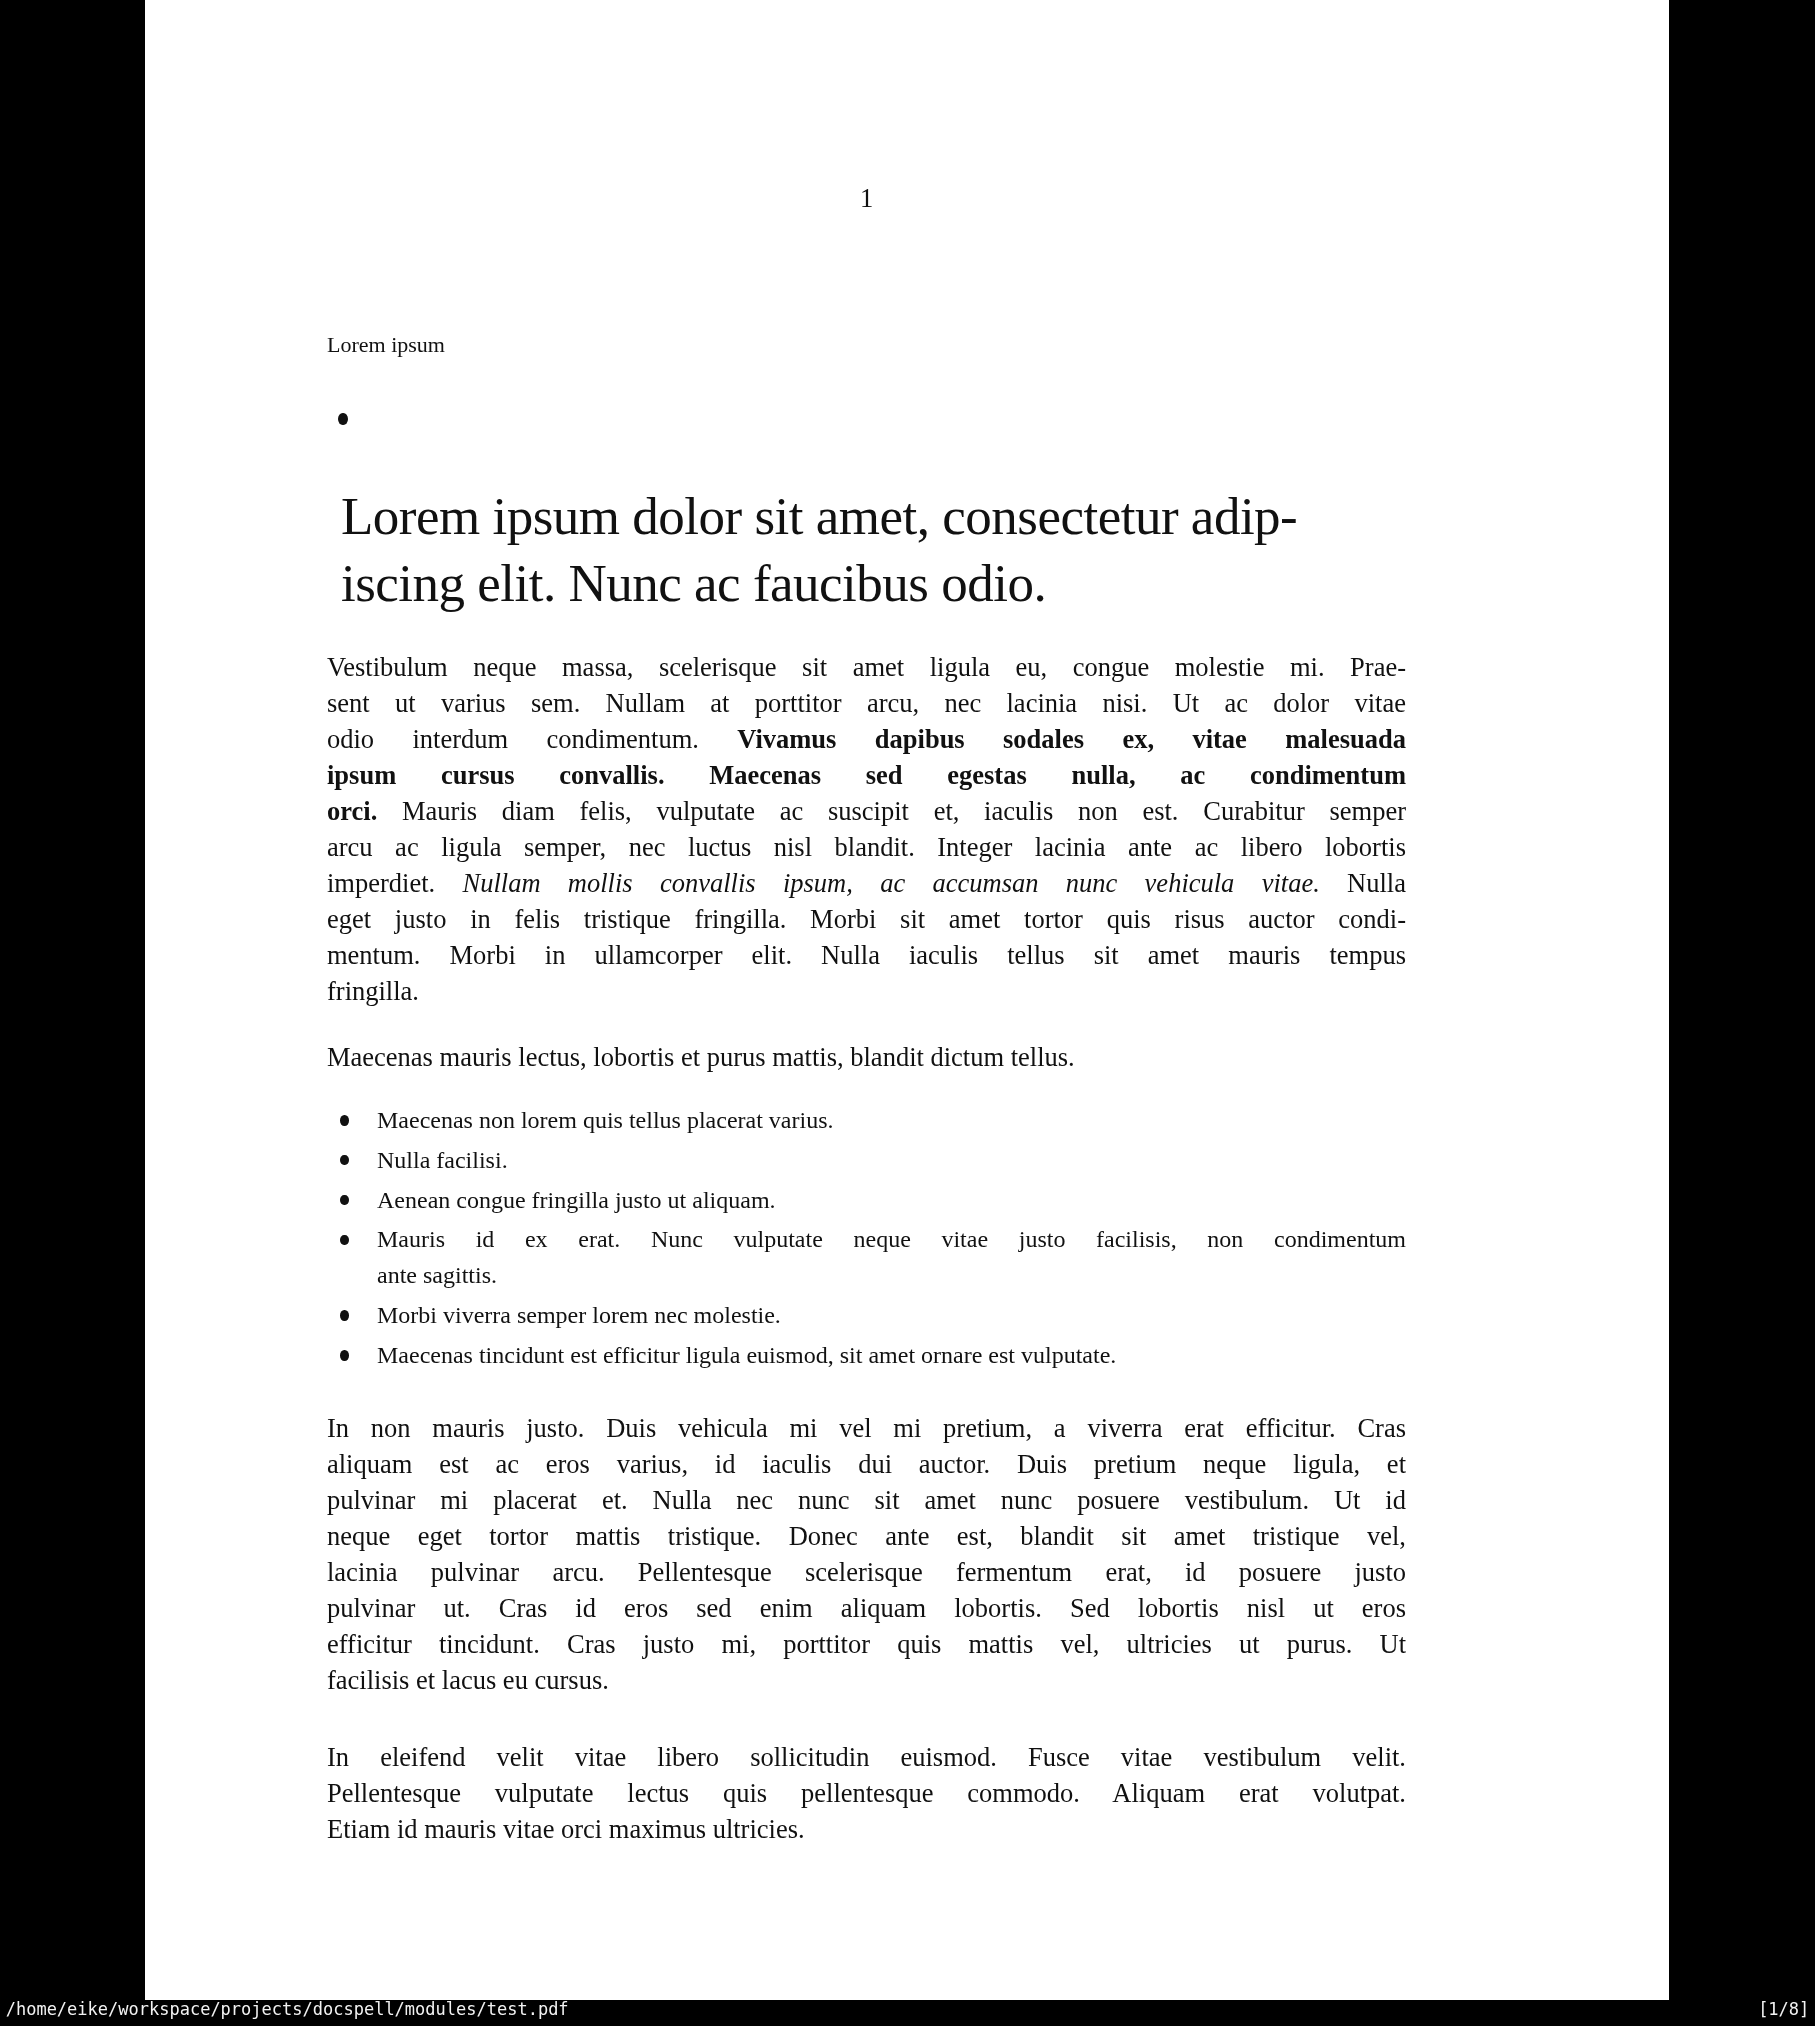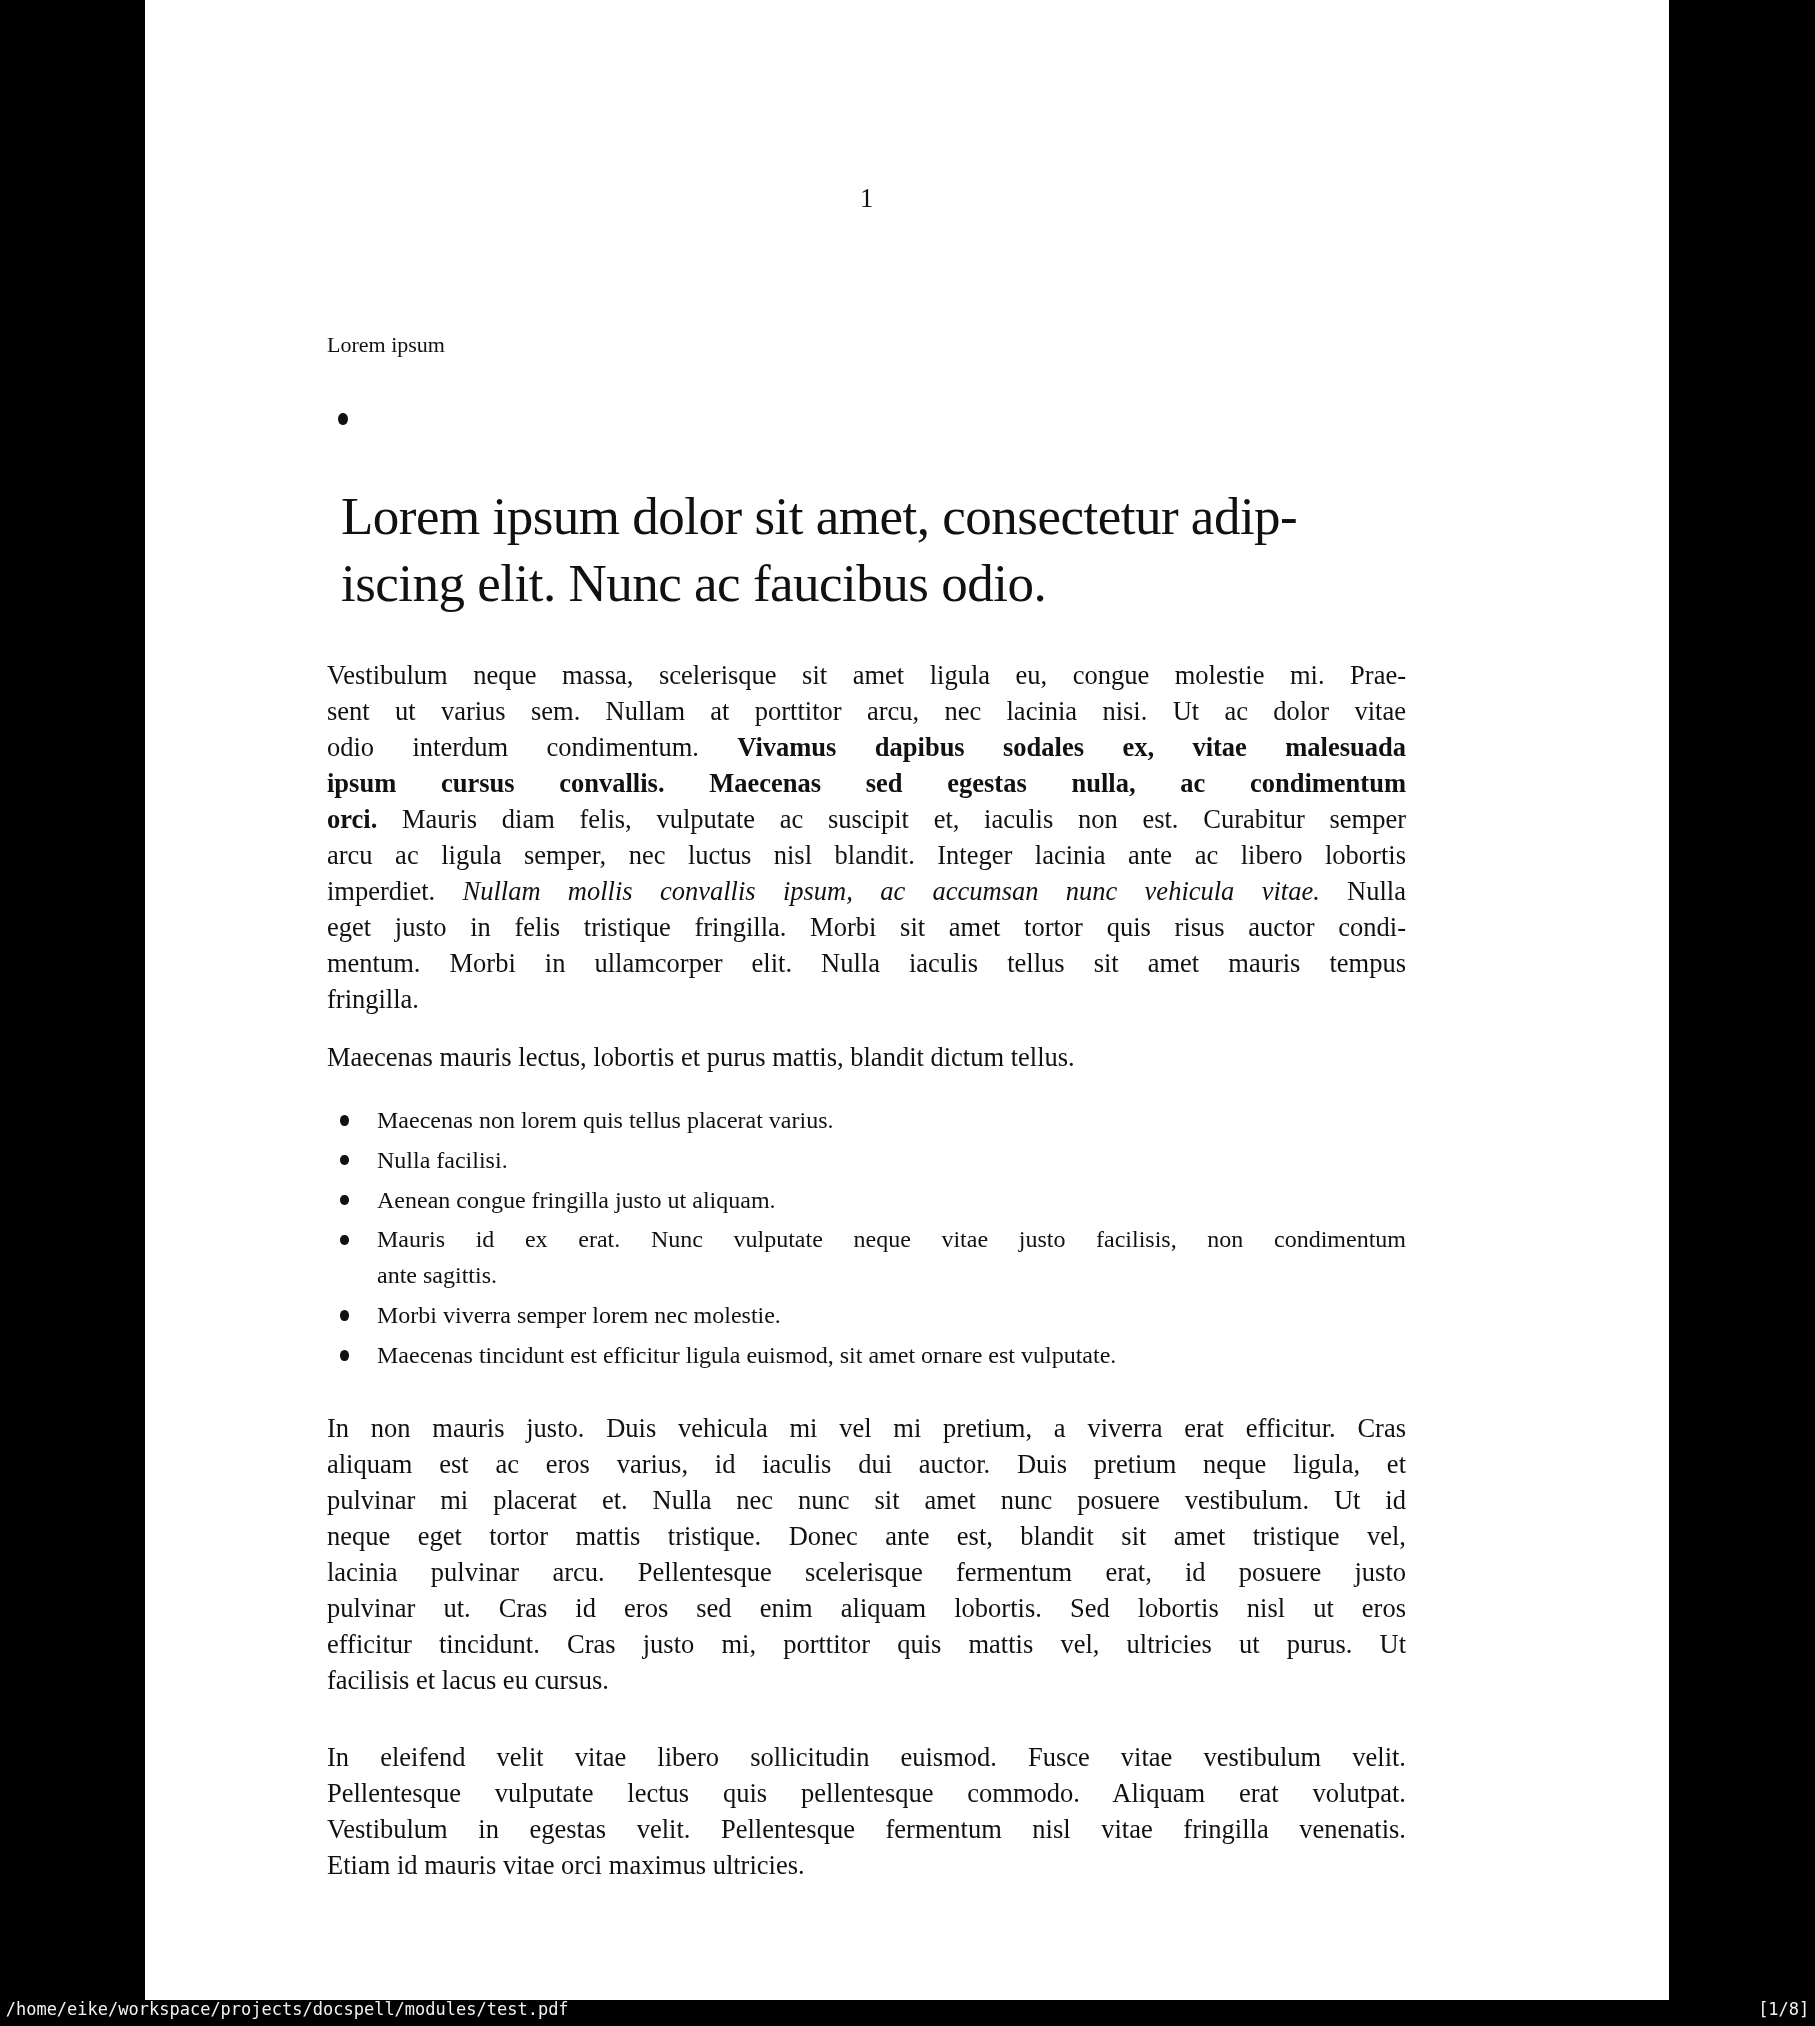--- a/index.html
+++ b/index.html
@@ -41,21 +41,21 @@
     font-size: 53px; line-height: 67px;
     letter-spacing: -0.5px;
   }
   .heading .hl { white-space: nowrap; }
   .para {
     position: absolute; left: 182px; width: 1079px;
     font-size: 26.5px; line-height: 36px;
   }
   .line { height: 36px; }
   .line.j { text-align: justify; text-align-last: justify; }
-  .p1 { top: 649px; margin-top: 8px; }
+  .p1 { top: 649px; }
   .p2 { top: 1039px; }
   .blist {
     position: absolute; left: 182px; top: 1102px; width: 1079px;
     margin: 0; padding: 0; list-style: none;
     font-size: 24px; line-height: 36px;
   }
   .blist li { position: relative; padding-left: 50px; margin-bottom: 3.8px; }
   .blist .dot {
     position: absolute; left: 13.2px; top: 13.2px;
     width: 8.5px; height: 10.4px; border-radius: 50%;
@@ -145,21 +145,20 @@
       <div class="line j">neque eget tortor mattis tristique. Donec ante est, blandit sit amet tristique vel,</div>
       <div class="line j">lacinia pulvinar arcu. Pellentesque scelerisque fermentum erat, id posuere justo</div>
       <div class="line j">pulvinar ut. Cras id eros sed enim aliquam lobortis. Sed lobortis nisl ut eros</div>
       <div class="line j">efficitur tincidunt. Cras justo mi, porttitor quis mattis vel, ultricies ut purus. Ut</div>
       <div class="line">facilisis et lacus eu cursus.</div>
     </div>
 
     <div class="para p4">
       <div class="line j">In eleifend velit vitae libero sollicitudin euismod. Fusce vitae vestibulum velit.</div>
       <div class="line j">Pellentesque vulputate lectus quis pellentesque commodo. Aliquam erat volutpat.</div>
-      <div class="line j">Vestibulum in egestas velit. Pellentesque fermentum nisl vitae fringilla venenatis.</div>
       <div class="line">Etiam id mauris vitae orci maximus ultricies.</div>
     </div>
 
   </div>
 </div>
 
 <div class="statusbar">
   <span>/home/eike/workspace/projects/docspell/modules/test.pdf</span>
   <span>[1/8]</span>
 </div>

